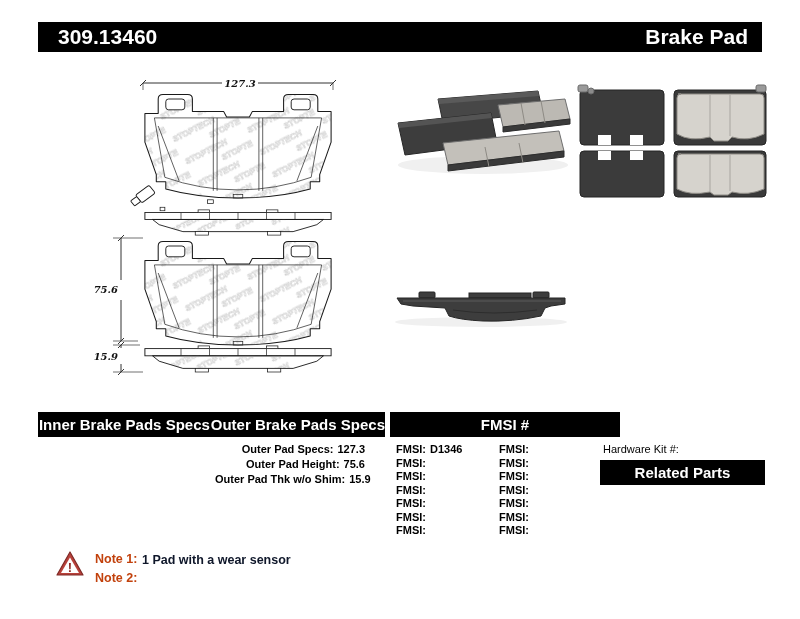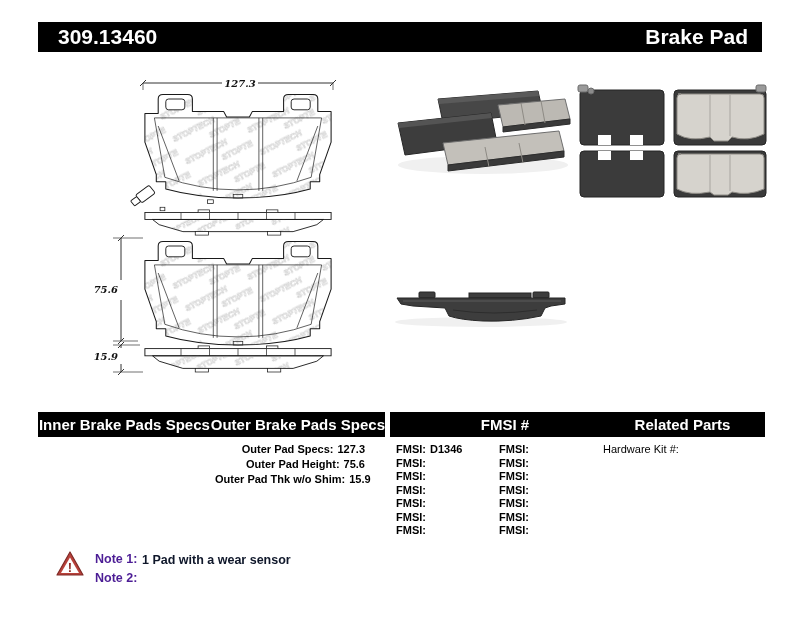--- a/index.html
+++ b/index.html
@@ -8,34 +8,34 @@
   
   .topbar{position:absolute;left:38px;top:22px;width:724px;height:30px;background:#000;
           color:#fff;display:flex;justify-content:space-between;align-items:center;
           box-sizing:border-box;padding:0 14px 0 20px;font-weight:bold;font-size:21px;}
   
   .secbar{position:absolute;top:412px;height:25px;background:#000;color:#fff;
           display:flex;align-items:center;font-weight:bold;font-size:15px;}
   .secbar .half{flex:1;text-align:center;white-space:nowrap;}
   .bar-specs{left:38px;width:347px;}
   .bar-fmsi{left:390px;width:230px;justify-content:center;}
-  .bar-related{left:600px;width:165px;justify-content:center;}
+  .bar-related{left:600px;width:165px;justify-content:center;margin-top:48px;}
   
   .spec-col{position:absolute;top:442px;font-size:11px;font-weight:bold;}
   .spec-col .spec-row{text-align:right;white-space:nowrap;line-height:15px;}
   .col-inner{left:38px;width:150px;}
   .col-outer{left:215px;width:150px;}
   .fmsi-col{position:absolute;top:443px;font-size:11px;font-weight:bold;}
   .fmsi-col .fmsi-row{white-space:nowrap;line-height:13.5px;}
   .fmsi-1{left:396px;width:100px;}
   .fmsi-2{left:499px;width:96px;}
   .related-col{position:absolute;left:603px;top:443px;font-size:11px;font-weight:normal;}
   .val{margin-left:4px;font-weight:bold;}
   
-  .note-label{position:absolute;font-size:12.5px;font-weight:bold;color:#4c1d95;white-space:nowrap;}
+  .note-label{position:absolute;font-size:12.5px;font-weight:bold;color:#c2410c;white-space:nowrap;}
   .note-red{position:absolute;font-size:12.5px;font-weight:bold;color:#0f172a;white-space:nowrap;}
   .warn{position:absolute;left:56px;top:551px;}
   svg text{font-family:"Liberation Sans",sans-serif;}
   .dim-label{font-family:"DejaVu Serif",serif;font-style:italic;font-weight:bold;font-size:10px;fill:#111;}
 </style>
 </head>
 <body>
 
 <div class="page">
 

